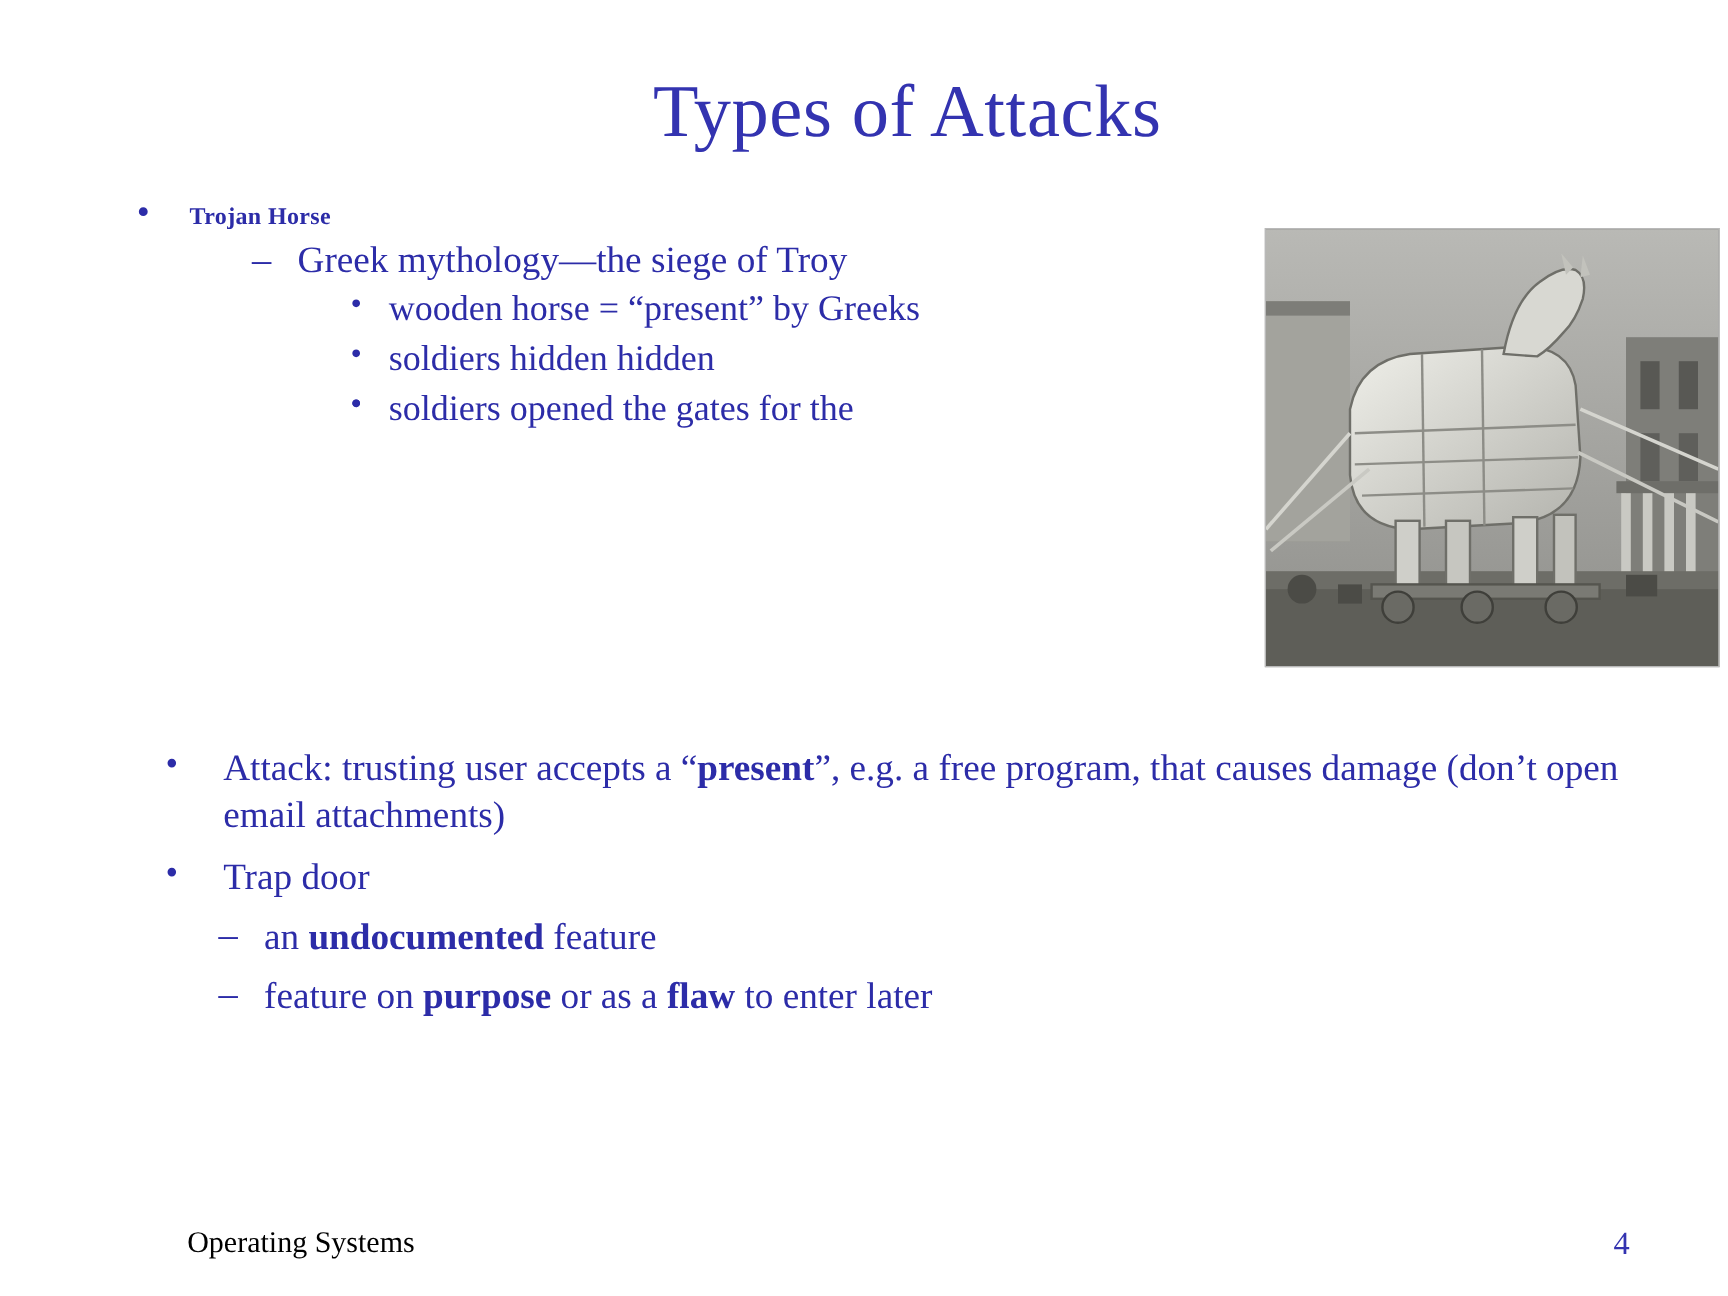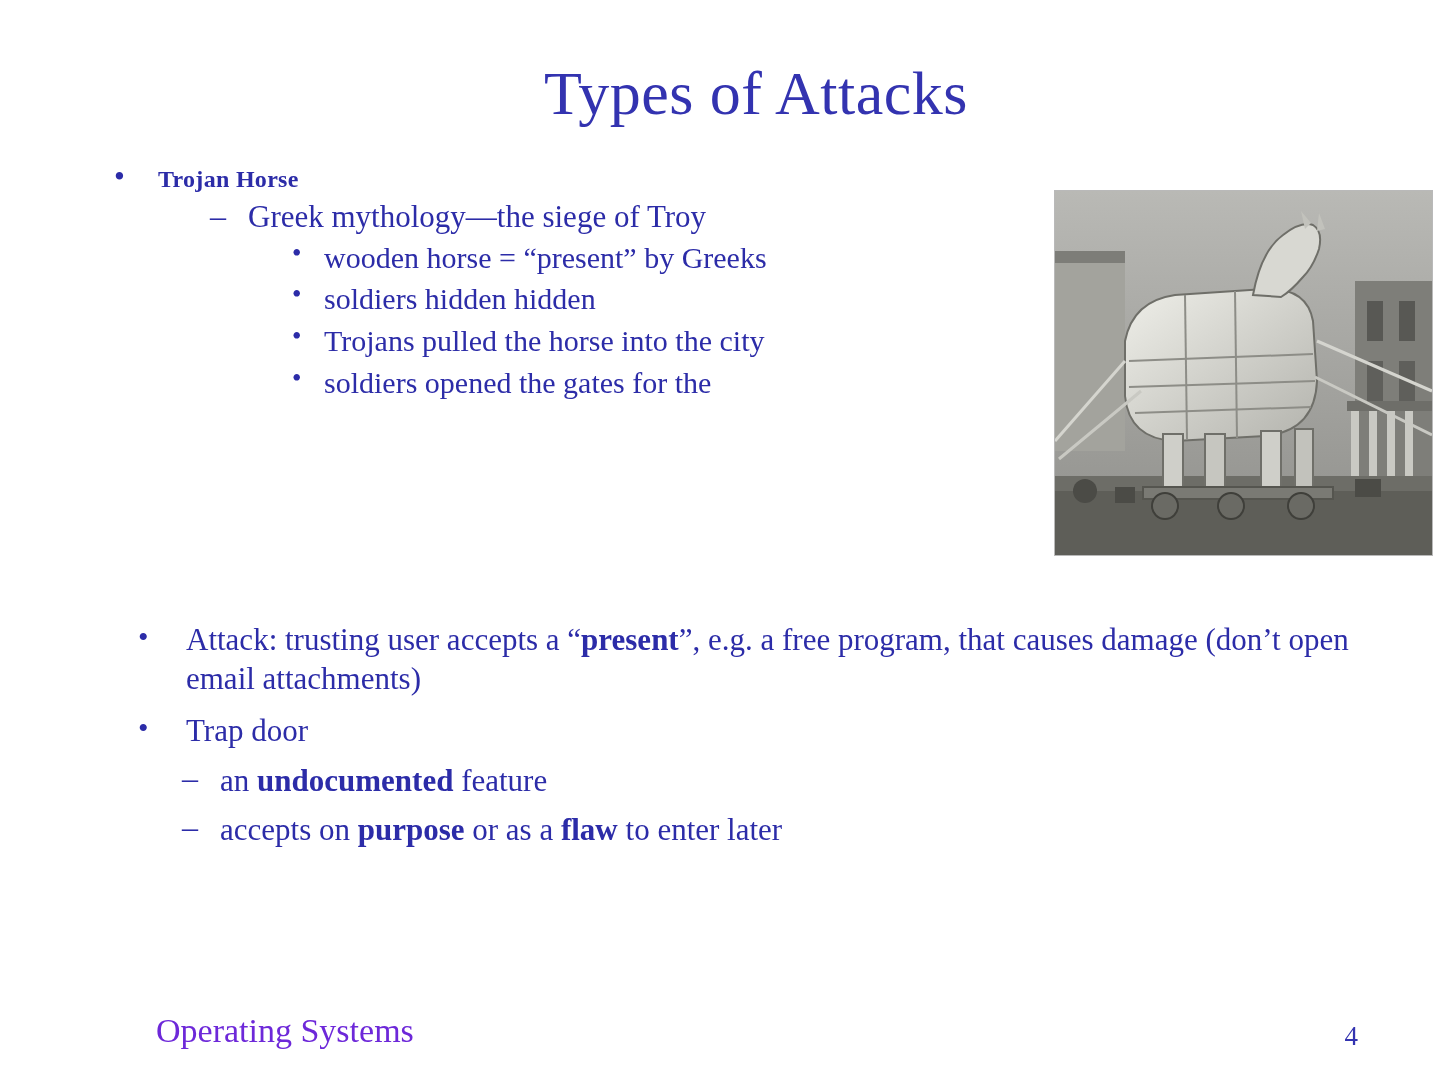--- a/index.html
+++ b/index.html
@@ -53,21 +53,21 @@
   }
   li.l1 > .b {
     position: absolute;
     left: 14px;
     top: 0;
     font-size: 31px;
     line-height: 1.22;
   }
   li.l1.bold > .txt {
     font-weight: bold;
-    font-size: 24px;
+    font-size: 20px;
     letter-spacing: 0.3px;
   }
   ul.lvl2 {
     list-style: none;
     margin: 2px 0 0 0;
     padding: 0 0 0 48px;
   }
   li.l2 {
     position: relative;
     padding-left: 42px;
@@ -143,22 +143,22 @@
     height: 364px;
     border: 1px solid #b9b9b9;
     overflow: hidden;
     background: #9a9a96;
   }
   .trojan-image svg { display: block; }
   .footer-left {
     position: absolute;
     left: 120px;
     bottom: 30px;
-    font-size: 34px;
-    color: #6d28d9;
+    font-size: 25px;
+    color: #000000;
   }
   .footer-right {
     position: absolute;
     right: 118px;
     bottom: 28px;
     font-size: 27px;
     color: #3333b0;
   }
 </style>
 </head>
@@ -247,21 +247,20 @@
               <li class="l3">
                 <span class="b">•</span>
                 <span class="txt">wooden horse = “present” by Greeks</span>
               </li>
               <li class="l3">
                 <span class="b">•</span>
                 <span class="txt">soldiers hidden hidden</span>
               </li>
               <li class="l3">
                 <span class="b">•</span>
-                <span class="txt">Trojans pulled the horse into the city</span>
               </li>
               <li class="l3">
                 <span class="b">•</span>
                 <span class="txt">soldiers opened the gates for the</span>
                 <br>
               </li>
             </ul>
           </li>
         </ul>
       </li>
@@ -278,20 +277,20 @@
         <span class="b">•</span>
         <span class="txt">Trap door</span>
       </li>
     </ul>
     <div class="sub-dash">
       <span class="b">–</span>
       <span>an </span><b>undocumented</b><span> feature</span>
     </div>
     <div class="sub-dash">
       <span class="b">–</span>
-      <span>accepts on </span><b>purpose</b><span> or as a </span><b>flaw</b><span> to enter later</span>
+      <span>feature on </span><b>purpose</b><span> or as a </span><b>flaw</b><span> to enter later</span>
     </div>
   </div>
 
   <div class="footer-left">Operating Systems</div>
   <div class="footer-right">4</div>
 
 </div>
 
 </body></html>

